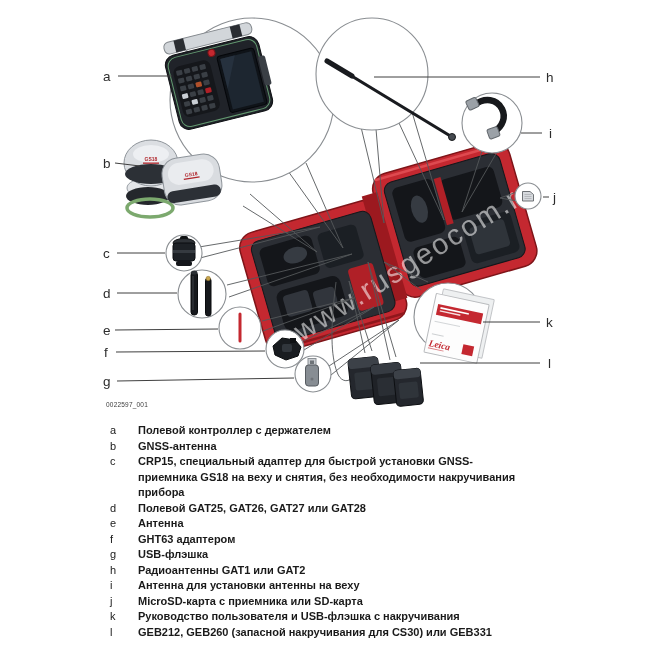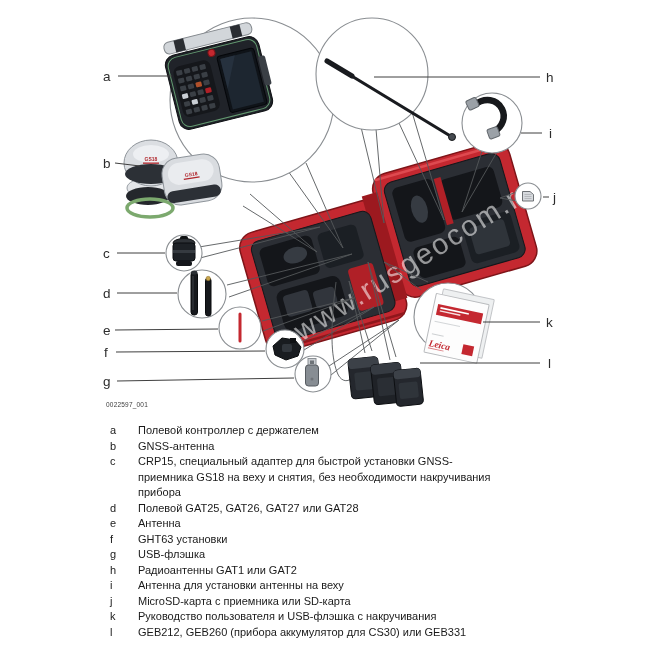--- a/index.html
+++ b/index.html
@@ -4,21 +4,21 @@
 <style>
   html,body{margin:0;padding:0;background:#ffffff;}
   .page{position:relative;width:650px;height:650px;background:#ffffff;overflow:hidden;
         font-family:"Liberation Sans",sans-serif;}
   .diagram{position:absolute;left:0;top:0;}
   .fignum{position:absolute;left:106px;top:401px;font-size:6.5px;letter-spacing:.2px;color:#3c3c3c;}
   .legend{position:absolute;left:110px;top:423px;width:452px;color:#1a1a1a;
           font-size:11px;line-height:15.5px;}
   .lrow{display:flex;align-items:flex-start;}
   .lkey{flex:0 0 28px;}
-  .ltxt{flex:1;white-space:pre-line;}
+  .ltxt{flex:1;white-space:pre-line;font-weight:bold;}
   .lab{font-family:"Liberation Sans",sans-serif;font-size:13.5px;fill:#2c2c2c;}
   .tiny-red{font-family:"Liberation Sans",sans-serif;font-size:5px;font-weight:bold;fill:#b0252b;}
   .leica{font-family:"Liberation Serif",serif;font-style:italic;font-weight:bold;font-size:9.5px;fill:#c42830;}
   .wm{font-family:"Liberation Sans",sans-serif;font-size:29px;letter-spacing:2px;fill:#ffffff;opacity:.55;}
   .tail{fill:none;stroke:#55585a;stroke-width:.9;}
   .lline{fill:none;stroke:#3f3f3f;stroke-width:1;}
   .bub{fill:#ffffff;stroke:#8a8e92;stroke-width:1.1;}
 </style>
 </head>
 <body>
@@ -268,21 +268,21 @@
     <div class="lrow">
         <span class="lkey">d</span>
         <span class="ltxt">Полевой GAT25, GAT26, GAT27 или GAT28</span>
       </div>
     <div class="lrow">
         <span class="lkey">e</span>
         <span class="ltxt">Антенна</span>
       </div>
     <div class="lrow">
         <span class="lkey">f</span>
-        <span class="ltxt">GHT63 установки</span>
+        <span class="ltxt">GHT63 адаптером</span>
       </div>
     <div class="lrow">
         <span class="lkey">g</span>
         <span class="ltxt">USB-флэшка</span>
       </div>
     <div class="lrow">
         <span class="lkey">h</span>
         <span class="ltxt">Радиоантенны GAT1 или GAT2</span>
       </div>
     <div class="lrow">
@@ -292,17 +292,17 @@
     <div class="lrow">
         <span class="lkey">j</span>
         <span class="ltxt">MicroSD-карта с приемника или SD-карта</span>
       </div>
     <div class="lrow">
         <span class="lkey">k</span>
         <span class="ltxt">Руководство пользователя и USB-флэшка с накручивания</span>
       </div>
     <div class="lrow">
         <span class="lkey">l</span>
-        <span class="ltxt">GEB212, GEB260 (прибора аккумулятор для CS30) или GEB331</span>
+        <span class="ltxt">GEB212, GEB260 (запасной накручивания для CS30) или GEB331</span>
       </div>
   </div>
 
 </div>
 
 </body></html>

